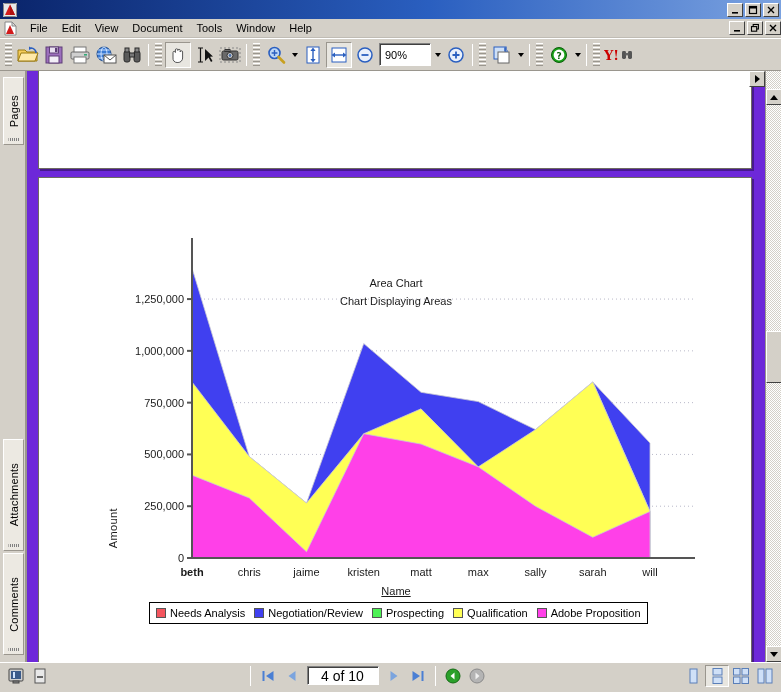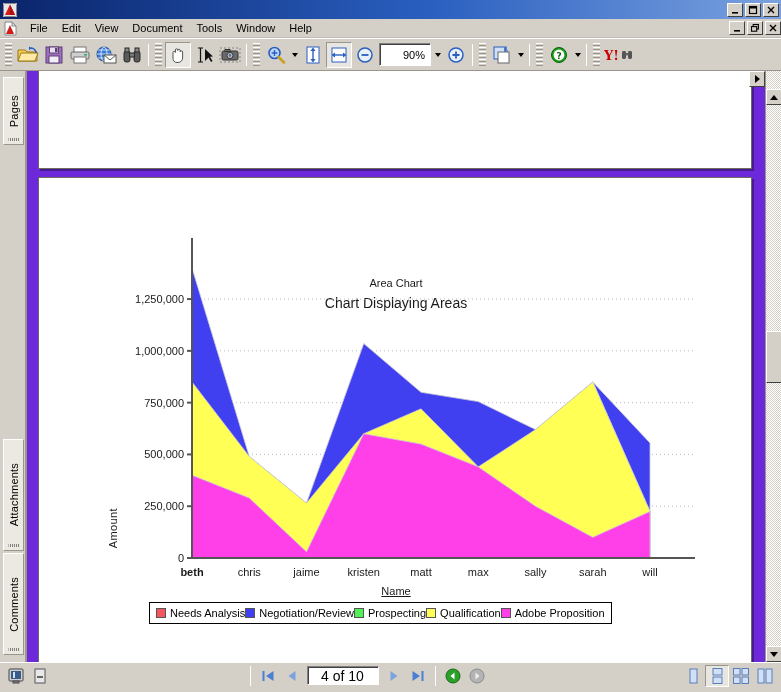--- a/index.html
+++ b/index.html
@@ -97,21 +97,21 @@
   .tb-arrow i {
     display:block; width:0;height:0;
     border-left:3px solid transparent; border-right:3px solid transparent;
     border-top:4px solid #000;
   }
   .zoomfield {
     width: 52px; height: 23px;
     background: #fff;
     border: 1px solid; border-color: #808080 #fff #fff #808080;
     box-shadow: inset 1px 1px 0 #404040;
-    display:flex; align-items:center; padding-left:23px;
+    display:flex; align-items:center; padding-left:5px;
     font-size: 11px; color:#000; flex:0 0 auto;
     margin: 0 1px;
   }
 
   
   .body-row { flex: 1 1 auto; display: flex; min-height: 0; position: relative; }
 
   .tabstrip {
     width: 26px; background: #d4d0c8;
     position: relative; flex: 0 0 auto;
@@ -206,36 +206,36 @@
     font-size:14px; color:#000; margin:0 3px; flex:0 0 auto;
   }
   .grow { flex: 1 1 auto; }
   .bottom-strip {
     height: 4px; background:#d4d0c8; flex:0 0 auto;
   }
 
   
   .chart-area { position:absolute; left:0; top:0; width:714px; height:570px; }
   .chart-title  { position:absolute; width:100%; text-align:center; top:99px; font-size:11px; color:#1a1a1a; }
-  .chart-subtitle{ position:absolute; width:100%; text-align:center; top:117px; font-size:14px; color:#1a1a1a; }
+  .chart-subtitle{ position:absolute; width:100%; text-align:center; top:117px; font-size:11px; color:#1a1a1a; }
   .axis-ylabel {
     position:absolute; left:68px; top:330px;
     writing-mode: vertical-rl; transform: rotate(180deg);
     font-size:11px; color:#1a1a1a; letter-spacing:.4px;
   }
   .axis-xlabel { position:absolute; width:100%; text-align:center; top:407px; font-size:11px; color:#1a1a1a;text-decoration:underline; }
   .ytick { position:absolute; right:0; transform:translateY(-50%); font-size:11px; color:#1a1a1a; white-space:nowrap;text-align:right; }
   .ytick-col { position:absolute; left:70px; width:75px; top:0; height:100%; }
   .xtick { position:absolute; transform:translateX(-50%); font-size:11px; color:#1a1a1a; white-space:nowrap; }
 
   .legend {
     position:absolute; left:110px; top:424px;
     border:1px solid #000; background:#fff;
     padding: 4px 6px;
-    display:flex; align-items:center; 
+    display:flex; align-items:center; gap:9px;
     font-size:11px; color:#000;
   }
   .legend-item { display:flex; align-items:center; gap:4px; white-space:nowrap; }
   .legend-swatch { width:10px;height:10px; border:1px solid #555; flex:0 0 auto; }
 </style>
 </head>
 <body>
 
 <div id="app">
 

